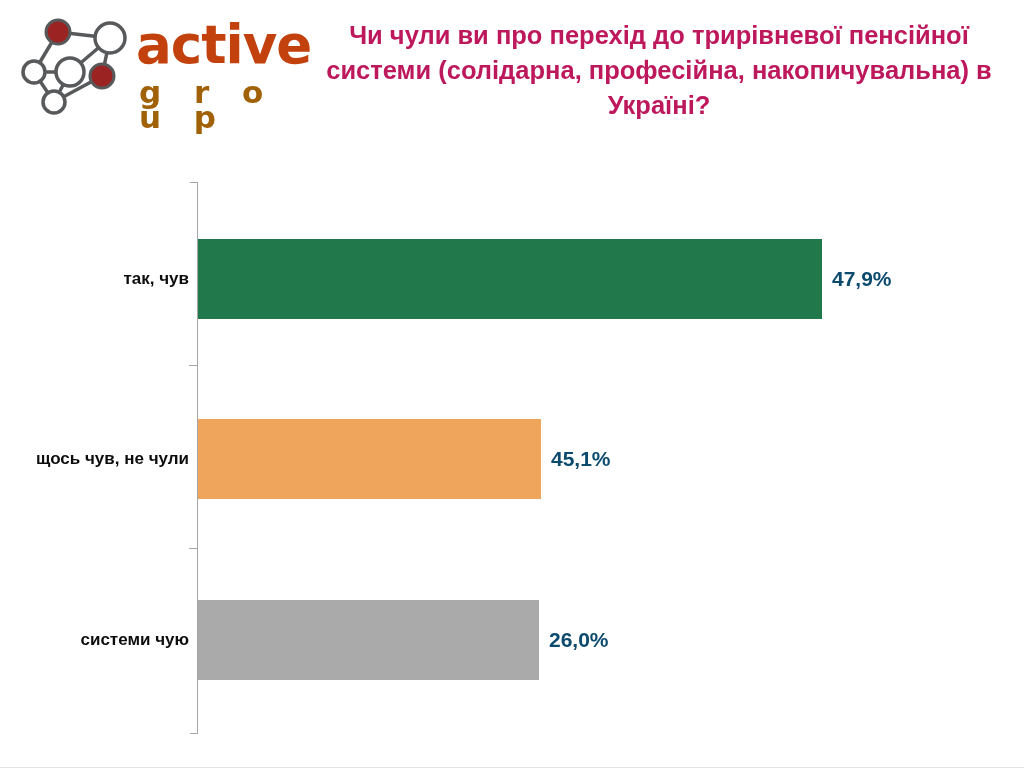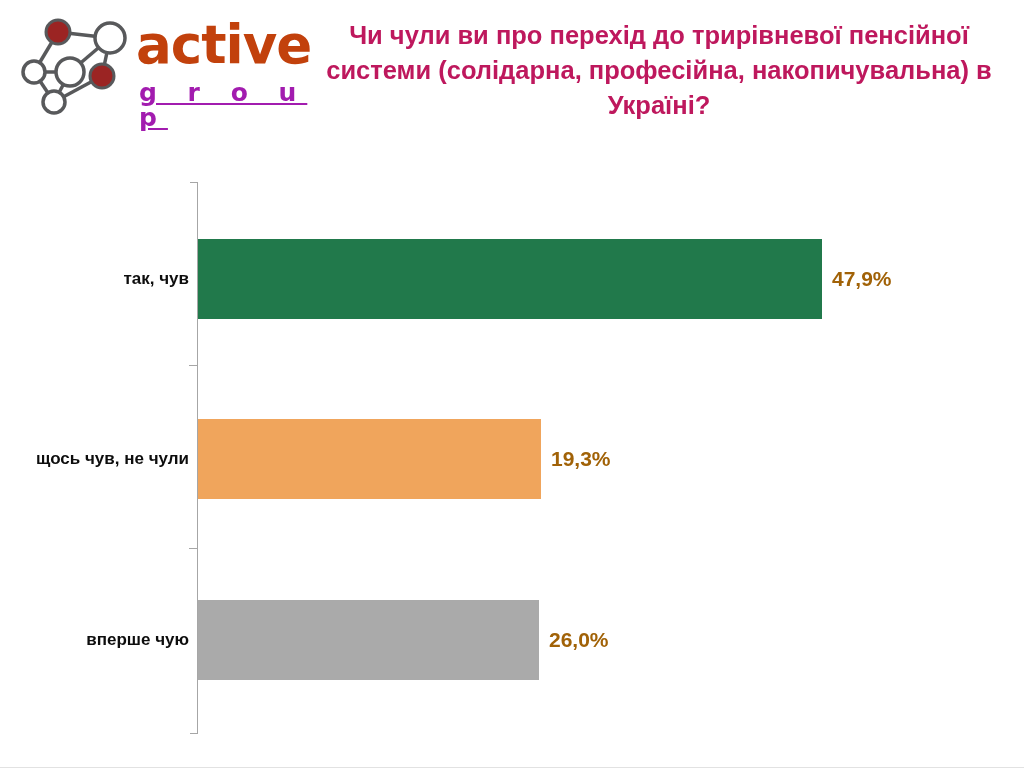--- a/index.html
+++ b/index.html
@@ -56,27 +56,26 @@
     line-height: 62px;
     font-weight: bold;
     color: #c2410c;
     letter-spacing: -1px;
     font-family: "DejaVu Sans", sans-serif;
   }
   .logo-sub {
     position: absolute;
     left: 131px;
     top: 74px;
-    font-size: 25px;
+    font-size: 31px;
     line-height: 25px;
     font-weight: bold;
-    color: #a21caf;
+    color: #a16207;
     letter-spacing: 11px;
     font-family: "DejaVu Sans", sans-serif;
-    text-decoration: underline;
   }
 
   .title {
     position: absolute;
     left: 300px;
     top: 18px;
     width: 718px;
     text-align: center;
     font-size: 25.5px;
     line-height: 35px;
@@ -140,21 +139,21 @@
     left: 198px;
     top: 0;
     height: 80px;
   }
   .bar-value {
     position: absolute;
     top: 50%;
     transform: translateY(-50%);
     font-size: 21px;
     font-weight: bold;
-    color: #a16207;
+    color: #0c4a6e;
     white-space: nowrap;
     font-family: "Liberation Sans", sans-serif;
   }
 </style>
 </head>
 <body>
 
 <div class="slide">
 
   <div class="header">
@@ -194,23 +193,23 @@
 
     <div class="bar-row" style="top:111px;">
       <div class="bar-label">так, чув</div>
       <div class="bar" style="width:624px;background:#21794b;"></div>
       <div class="bar-value" style="left:832px;">47,9%</div>
     </div>
 
     <div class="bar-row" style="top:291px;">
       <div class="bar-label">щось чув, не чули</div>
       <div class="bar" style="width:343px;background:#f0a55c;"></div>
-      <div class="bar-value" style="left:551px;">19,3%</div>
+      <div class="bar-value" style="left:551px;">45,1%</div>
     </div>
 
     <div class="bar-row" style="top:472px;">
-      <div class="bar-label">вперше чую</div>
+      <div class="bar-label">системи чую</div>
       <div class="bar" style="width:341px;background:#aaaaaa;"></div>
       <div class="bar-value" style="left:549px;">26,0%</div>
     </div>
   </div>
 
 </div>
 
 </body></html>

